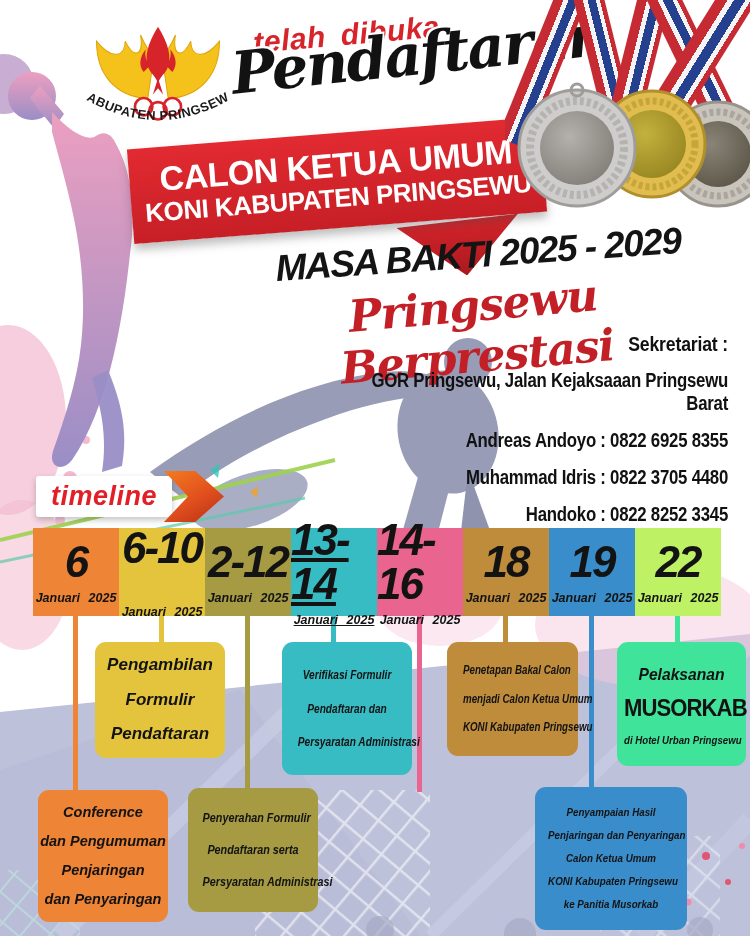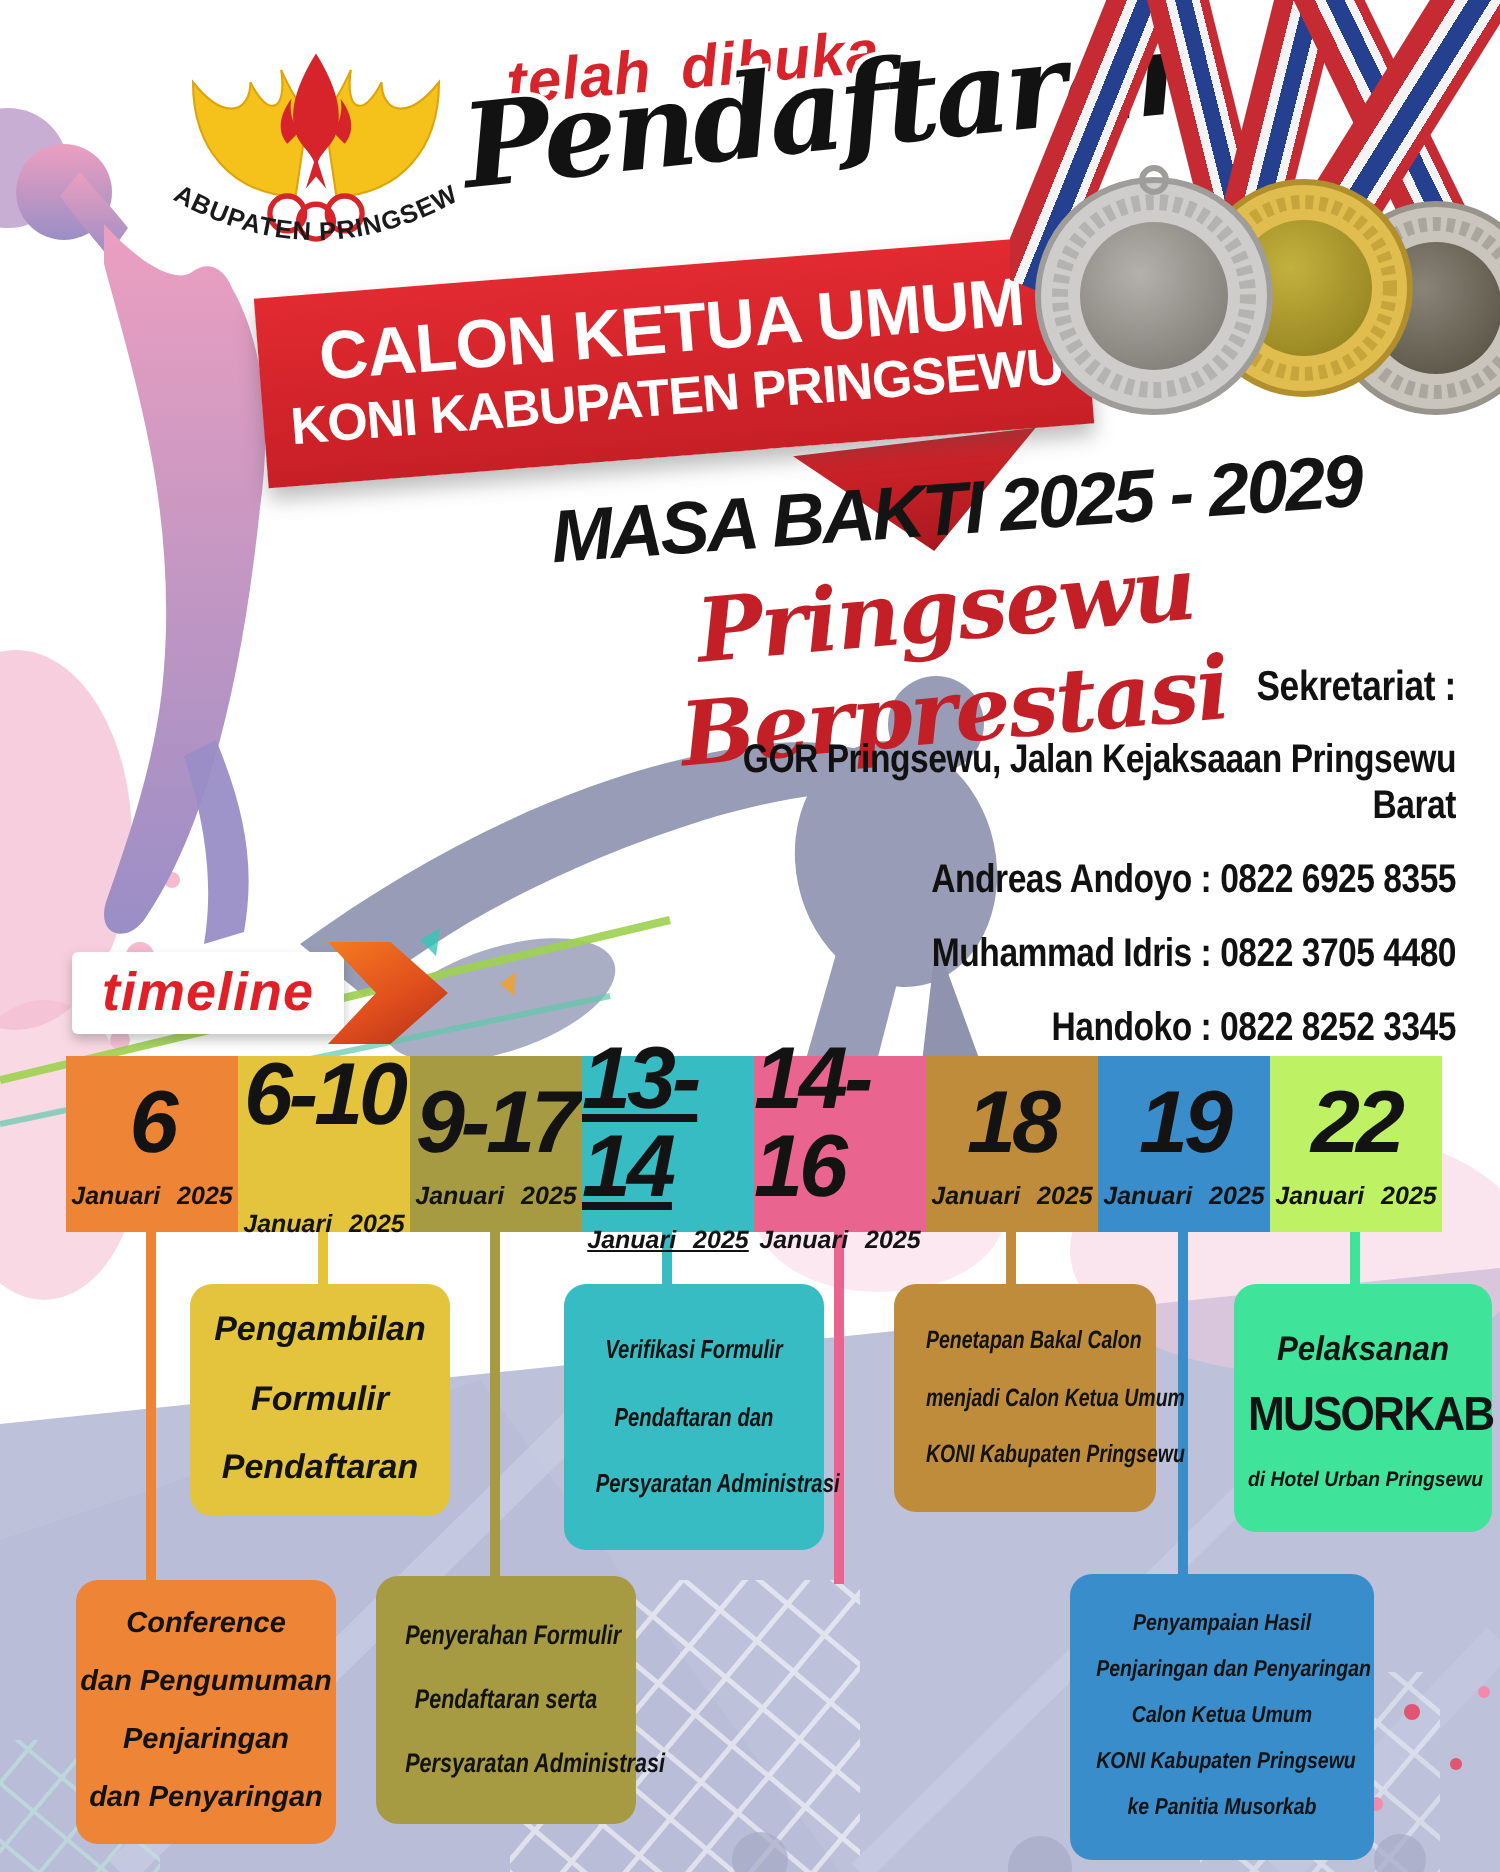--- a/index.html
+++ b/index.html
@@ -317,21 +317,21 @@
 
   <div class="tl-cell" style="left: 33px; background: rgb(238, 132, 53);">
     <div class="tl-date">6</div>
     <div class="tl-month">Januari 2025</div>
   </div>
   <div class="tl-cell" style="left: 119px; background: rgb(227, 196, 60); gap: 28px;">
     <div class="tl-date">6-10</div>
     <div class="tl-month">Januari 2025</div>
   </div>
   <div class="tl-cell" style="left: 205px; background: rgb(166, 155, 66);">
-    <div class="tl-date">9-17</div>
+    <div class="tl-date">2-12</div>
     <div class="tl-month">Januari 2025</div>
   </div>
   <div class="tl-cell" style="left: 291px; background: rgb(56, 188, 196); text-decoration: underline;">
     <div class="tl-date">13-14</div>
     <div class="tl-month">Januari 2025</div>
   </div>
   <div class="tl-cell" style="left: 377px; background: rgb(234, 100, 144);">
     <div class="tl-date">14-16</div>
     <div class="tl-month">Januari 2025</div>
   </div>

